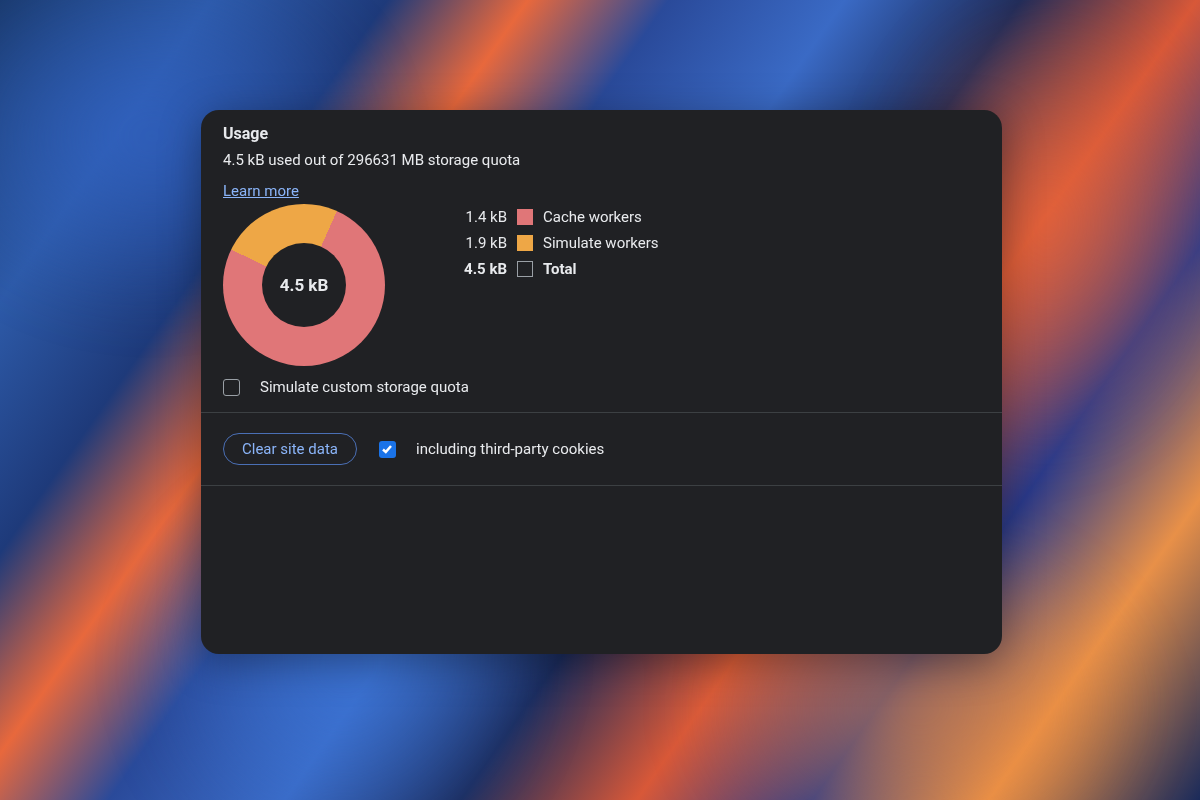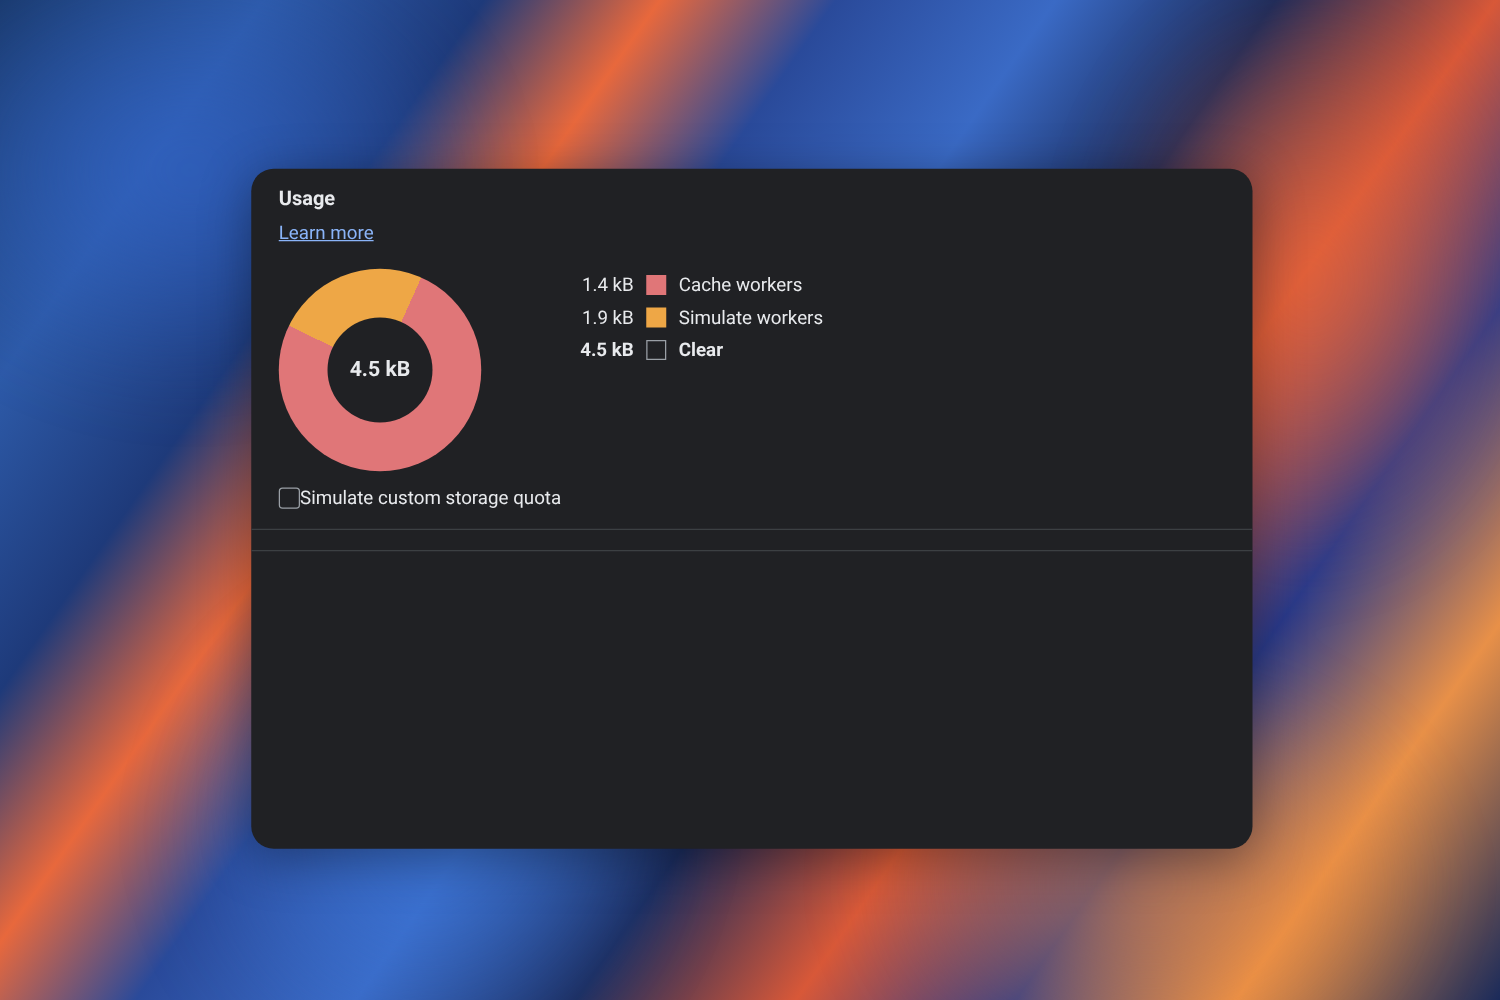--- a/index.html
+++ b/index.html
@@ -25,21 +25,21 @@
       background: radial-gradient(ellipse 400px 300px at 15% 20%, rgba(50,100,200,0.7), transparent 60%),
                   radial-gradient(ellipse 300px 400px at 85% 30%, rgba(232,104,60,0.6), transparent 60%),
                   radial-gradient(ellipse 350px 350px at 30% 80%, rgba(60,120,220,0.6), transparent 60%),
                   radial-gradient(ellipse 400px 300px at 75% 85%, rgba(240,140,60,0.6), transparent 60%),
                   radial-gradient(ellipse 300px 300px at 55% 55%, rgba(40,60,140,0.5), transparent 60%);
       filter: blur(28px);
     }
     .panel {
       position: absolute;
       left: 201px;
-      top: 135px;
+      top: 110px;
       width: 801px;
       height: 544px;
       background: #202124;
       border-radius: 18px;
       color: #e8eaed;
       padding: 0 22px;
       box-shadow: 0 8px 40px rgba(0,0,0,0.35);
       overflow: hidden;
     }
     .section-title {
@@ -53,21 +53,21 @@
       font-size: 15px;
       color: #e8eaed;
       margin-bottom: 12px;
       font-weight: 400;
     }
     .learn-more {
       display: inline-block;
       color: #8ab4f8;
       font-size: 15px;
       text-decoration: underline;
-      margin-bottom: 16px;
+      margin-bottom: 0;
     }
     .chart-row {
       display: flex;
       align-items: flex-start;
       gap: 64px;
       margin-top: 4px;
       margin-bottom: 12px;
     }
     .donut-wrap {
       position: relative;
@@ -128,21 +128,21 @@
       flex: 0 0 16px;
     }
     .swatch.pink { background: #e07678; }
     .swatch.orange { background: #eea746; }
     .swatch.outline { border: 1px solid #9aa0a6; }
     .legend-label { }
     .legend-label.bold { font-weight: 700; }
     .cb-row {
       display: flex;
       align-items: center;
-      gap: 0;
+      gap: 20px;
       font-size: 15px;
       color: #e8eaed;
       margin: 8px 0;
     }
     .cb {
       width: 17px;
       height: 17px;
       border-radius: 3px;
       flex: 0 0 17px;
       display: flex;
@@ -189,20 +189,21 @@
       margin-bottom: 10px;
     }
   </style>
 </head>
 <body>
 
 <div class="panel">
 
   <div>
     <div class="section-title">Usage</div>
+    <div class="usage-text">4.5 kB used out of 296631 MB storage quota</div>
     <a class="learn-more">Learn more</a>
 
     <div class="chart-row">
       <div class="donut-wrap">
         <div class="donut"></div>
         <div class="donut-center">4.5 kB</div>
       </div>
       <div class="legend">
         <div class="legend-row">
           <span class="legend-value">1.4 kB</span>
@@ -210,30 +211,41 @@
           <span class="legend-label">Cache workers</span>
         </div>
         <div class="legend-row">
           <span class="legend-value">1.9 kB</span>
           <span class="swatch orange"></span>
           <span class="legend-label">Simulate workers</span>
         </div>
         <div class="legend-row">
           <span class="legend-value bold">4.5 kB</span>
           <span class="swatch outline"></span>
-          <span class="legend-label bold">Clear</span>
+          <span class="legend-label bold">Total</span>
         </div>
       </div>
     </div>
 
     <div class="cb-row">
       <span class="cb unchecked"></span>
       <span>Simulate custom storage quota</span>
     </div>
   </div>
 
   <div class="divider"></div>
 
+  <div class="clear-row">
+    <button class="btn-outline">Clear site data</button>
+    <div class="cb-row" style="margin:0">
+      <span class="cb checked">
+        <svg viewBox="0 0 12 12">
+            <polyline points="2,6.5 4.8,9 10,3"></polyline>
+          </svg>
+      </span>
+      <span>including third-party cookies</span>
+    </div>
+  </div>
 
   <div class="divider"></div>
 
 
 </div>
 
 </body></html>

